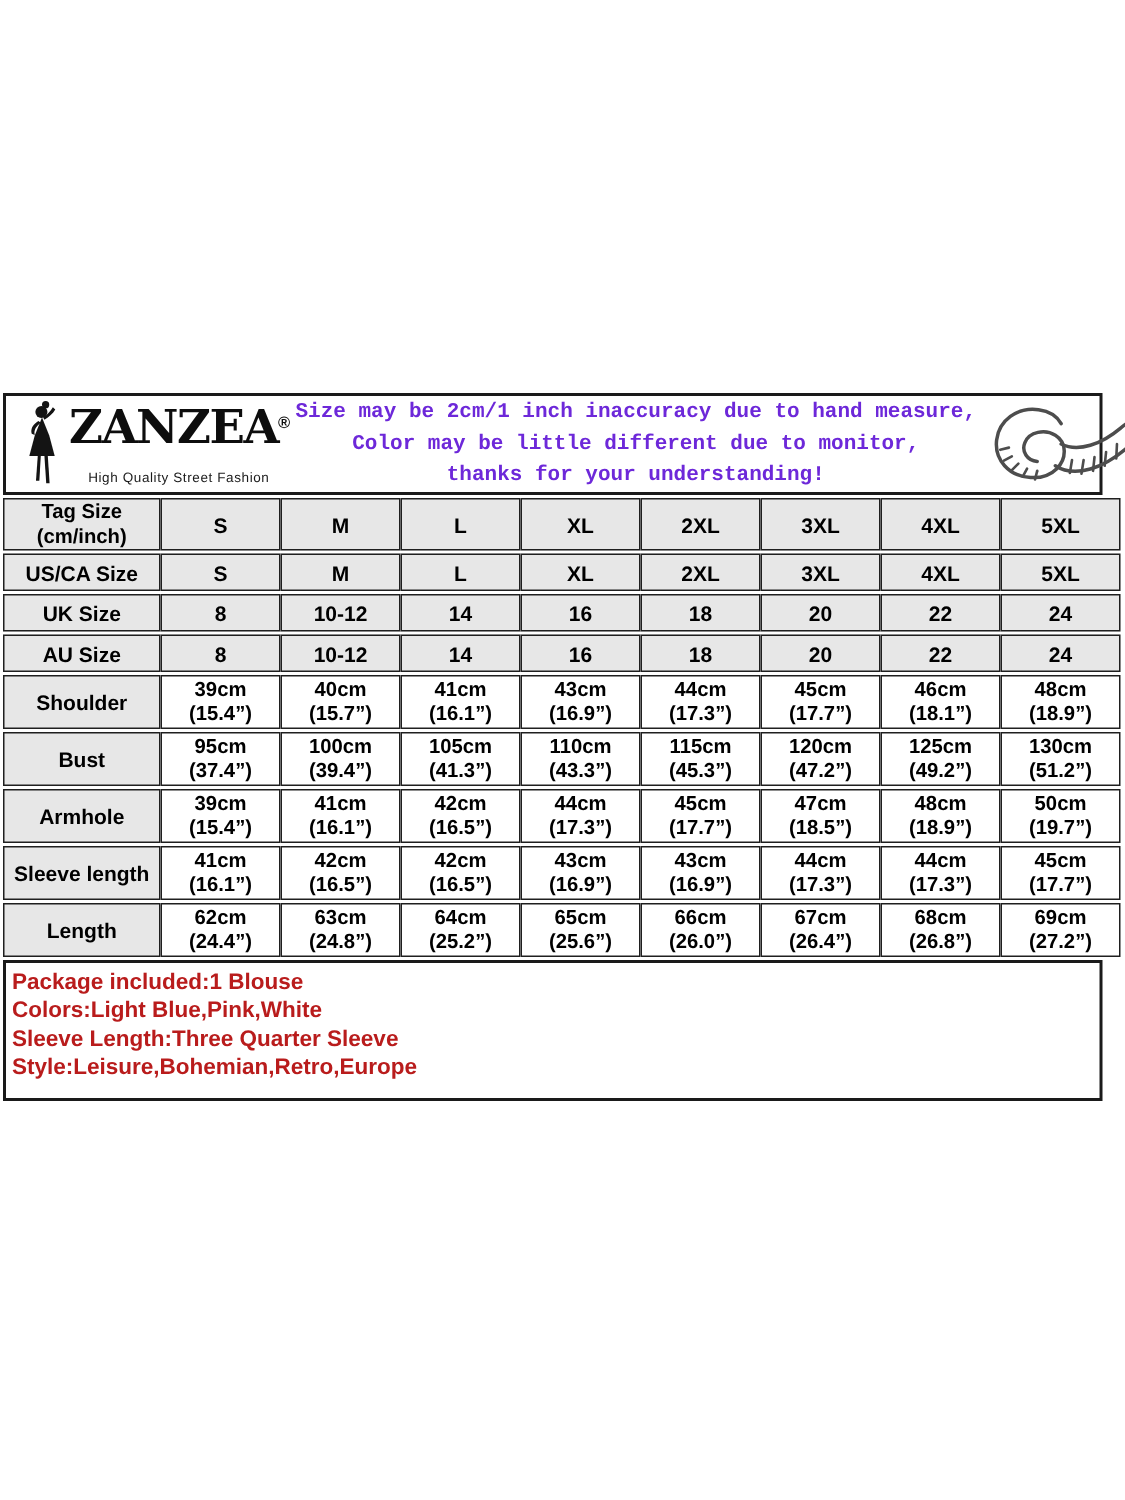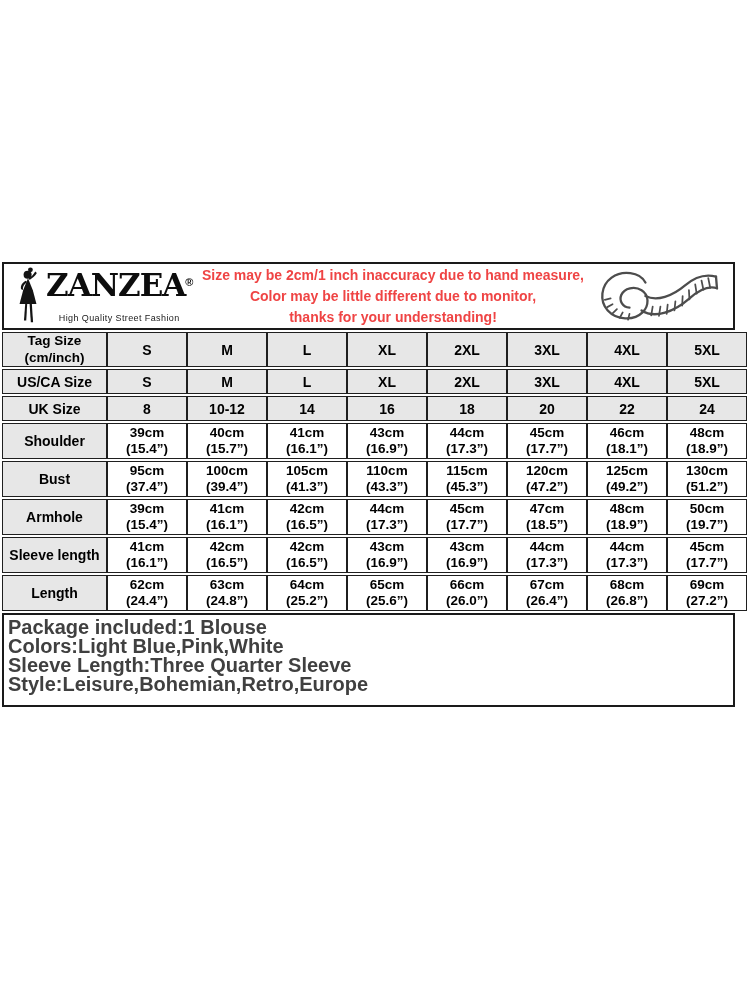--- a/index.html
+++ b/index.html
@@ -20,21 +20,21 @@
   .brand-col{display:flex;flex-direction:column;align-items:center;}
   .brand{
     font-family:"DejaVu Serif",serif;font-weight:700;
     font-size:31px;line-height:30px;letter-spacing:-1px;color:#0d0d0d;
     white-space:nowrap;
   }
   .brand .reg{font-size:11px;vertical-align:top;position:relative;top:-3px;font-family:"Liberation Sans",sans-serif;}
   .tagline{font-size:9px;letter-spacing:.4px;color:#1a1a1a;margin-top:13px;white-space:nowrap;}
   .notice{
     flex:1 1 auto;text-align:center;font-weight:700;
-    font-size:14px;line-height:21px;color:#ef4444;
+    font-size:14px;line-height:21px;color:#6d28d9;font-family:Liberation Mono, monospace;
   }
   .notice div{white-space:nowrap;}
   .tape{flex:0 0 138px;display:flex;justify-content:center;padding-right:6px;}
 
   
   table.size-table{
     border-collapse:separate;border-spacing:0 2px;
     table-layout:fixed;width:745px;
   }
   .size-table td{
@@ -46,21 +46,21 @@
   .size-table tr.shaded td{background:#e7e7e7;}
   .size-table tr.tag td{height:32px;}
   .size-table tr.sizes td{height:23px;}
   .size-table tr.measure td{height:34px;}
   .size-table td.two{white-space:pre-line;font-size:13.5px;line-height:16.5px;}
 
   
   .info-box{
     border:2px solid #1a1a1a;background:#fff;
     padding:3px 5px 11px 4px;
-    font-size:20px;font-weight:700;line-height:19px;color:#404040;
+    font-size:15px;font-weight:700;line-height:19px;color:#b91c1c;
   }
 </style>
 </head>
 <body>
 
 <div class="sheet">
 
   <div class="header-box">
     <div class="logo">
       <svg class="figure-svg" width="32" height="58" viewBox="0 0 34 72" aria-hidden="true">
@@ -158,20 +158,31 @@
         <td class="label">UK Size</td>
         <td>8</td>
         <td>10-12</td>
         <td>14</td>
         <td>16</td>
         <td>18</td>
         <td>20</td>
         <td>22</td>
         <td>24</td>
       </tr>
+      <tr class="sizes shaded">
+        <td class="label">AU Size</td>
+        <td>8</td>
+        <td>10-12</td>
+        <td>14</td>
+        <td>16</td>
+        <td>18</td>
+        <td>20</td>
+        <td>22</td>
+        <td>24</td>
+      </tr>
       <tr class="measure">
         <td class="label">Shoulder</td>
         <td class="two">39cm
 (15.4”)</td>
         <td class="two">40cm
 (15.7”)</td>
         <td class="two">41cm
 (16.1”)</td>
         <td class="two">43cm
 (16.9”)</td>

